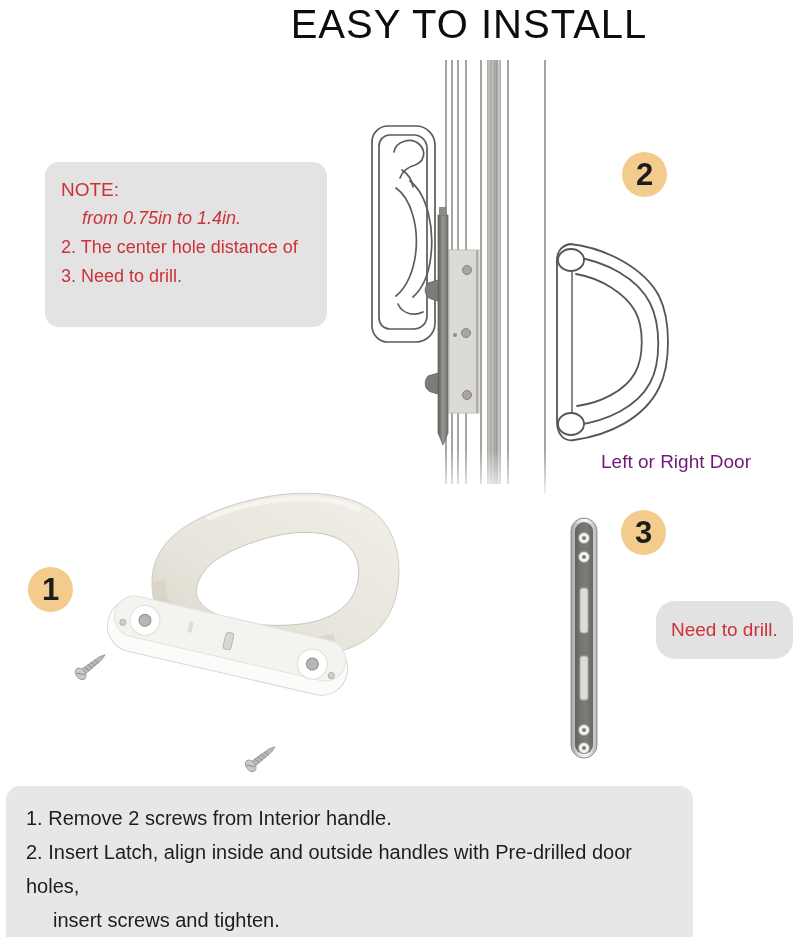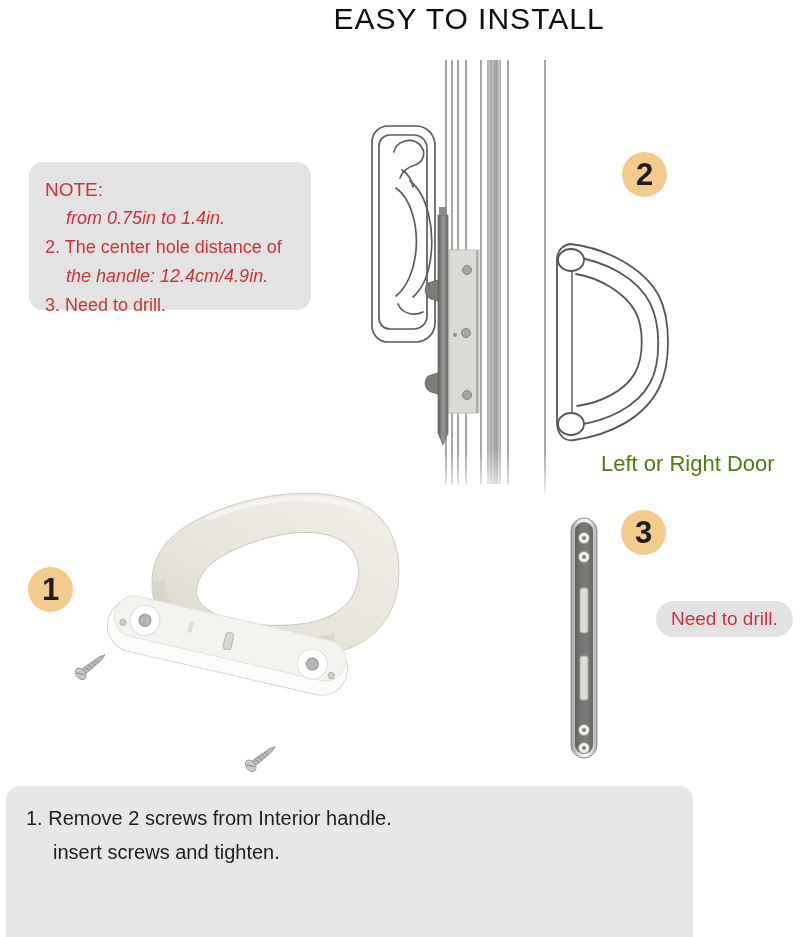--- a/index.html
+++ b/index.html
@@ -5,69 +5,68 @@
   html,body{margin:0;padding:0;}
   body{
     width:800px;height:937px;position:relative;background:#ffffff;
     font-family:"Liberation Sans", sans-serif;overflow:hidden;
     -webkit-font-smoothing:antialiased;
   }
   .abs{position:absolute;}
   
   .title{
     left:0;right:0;top:2px;text-align:center;padding-left:138px;
-    font-size:30px;font-weight:400;letter-spacing:1px;color:#0d0d0d;
+    font-size:40px;font-weight:400;letter-spacing:1px;color:#0d0d0d;
     white-space:nowrap;
   }
   
   .note-box{
-    left:29px;top:162px;width:282px;height:148px;background:#e3e3e3;
+    left:45px;top:162px;width:282px;height:165px;background:#e3e3e3;
     border-radius:14px;box-sizing:border-box;padding:13px 14px 0 16px;
     color:#cc3238;
   }
   .note-heading{font-size:19px;line-height:29px;font-weight:400;}
   .note-line{font-size:18px;line-height:29px;}
   .note-line.cont{padding-left:21px;font-style:italic;}
   
   .badge{
     width:45px;height:45px;border-radius:50%;background:#f2cb8d;
     display:flex;align-items:center;justify-content:center;
     font-size:31px;font-weight:700;color:#1c1c1c;
   }
   .badge-1{left:28px;top:567px;}
   .badge-2{left:622px;top:152px;}
   .badge-3{left:621px;top:510px;}
   
   .door-caption{
-    left:601px;top:451px;font-size:22px;color:#4d7c0f;white-space:nowrap;
+    left:601px;top:451px;font-size:19px;color:#701a75;white-space:nowrap;
   }
   .drill-pill{
     left:656px;top:601px;background:#e2e2e2;border-radius:19px;
-    padding:7px 15px;font-size:19px;color:#cc3238;white-space:nowrap;text-align:center;
+    padding:18px 15px;font-size:19px;color:#cc3238;white-space:nowrap;text-align:center;
   }
   
   .instr-box{
     left:6px;top:786px;width:687px;height:184px;background:#e7e7e7;
     border-radius:14px;box-sizing:border-box;padding:15px 18px 0 20px;
     color:#1d1d1d;
   }
   .instr-line{font-size:20px;line-height:34px;}
   .instr-line.cont{padding-left:27px;}
   svg{display:block;}
 </style>
 </head>
 <body>
 
 <div class="abs title">EASY TO INSTALL</div>
 
 <div class="abs note-box">
   <div class="note-heading">NOTE:</div>
   <div class="note-line cont">from 0.75in to 1.4in.</div>
   <div class="note-line">2. The center hole distance of</div>
-  <div class="note-line cont">the handle: 12.4cm/4.9in.</div>
   <div class="note-line">3. Need to drill.</div>
 </div>
 
 <svg class="abs" style="left:358px;top:52px;" width="424" height="450" viewBox="0 0 424 450">
   <defs>
     <linearGradient id="stile" x1="0" y1="0" x2="1" y2="0">
       <stop offset="0" stop-color="#9a9a96"></stop>
         <stop offset="0.3" stop-color="#cfcfcb"></stop>
       <stop offset="0.55" stop-color="#8f8f8b"></stop>
         <stop offset="0.8" stop-color="#c6c6c2"></stop>
@@ -207,15 +206,16 @@
   <circle cx="26" cy="222" r="5.5" fill="#f2f2ef" stroke="#96968f"></circle>
   <circle cx="26" cy="222" r="2" fill="#7f7f78"></circle>
   <circle cx="26" cy="240" r="5.5" fill="#f2f2ef" stroke="#96968f"></circle>
   <circle cx="26" cy="240" r="2" fill="#7f7f78"></circle>
 </svg>
 
 <div class="abs drill-pill">Need to drill.</div>
 
 <div class="abs instr-box">
   <div class="instr-line">1. Remove 2 screws from Interior handle.</div>
+  <div class="instr-line">2. Insert Latch, align inside and outside handles with Pre-drilled door holes,</div>
   <div class="instr-line cont">insert screws and tighten.</div>
 
 </div>
 
 </body></html>

